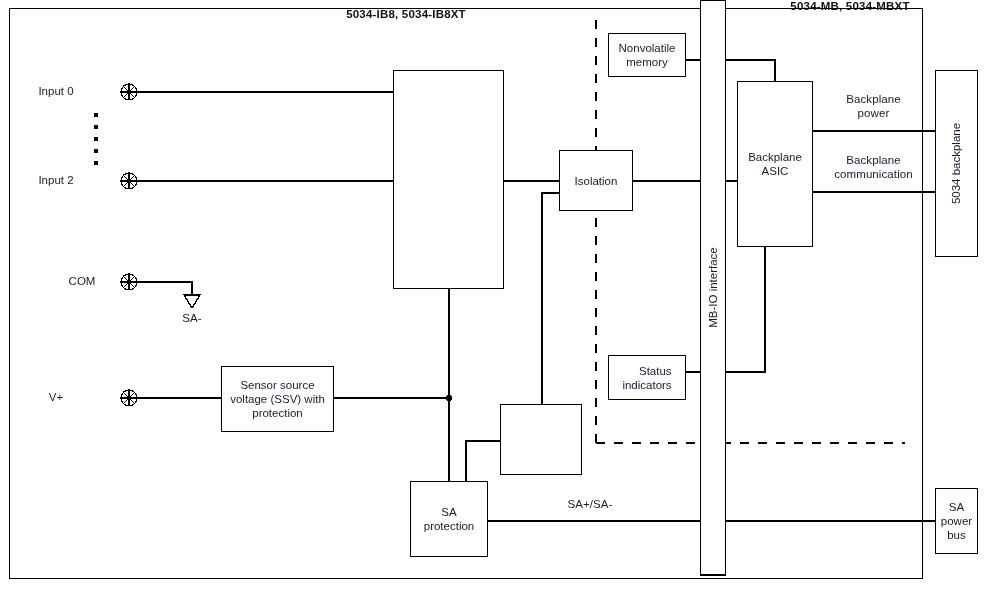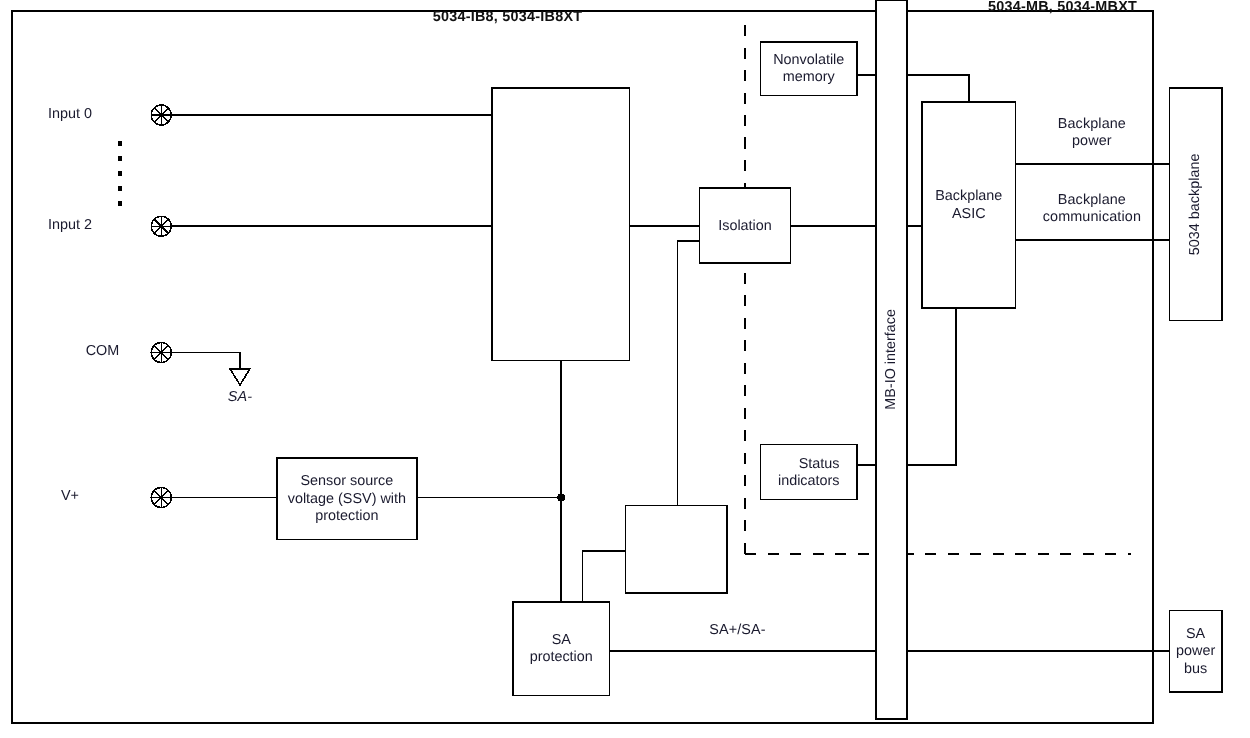--- a/index.html
+++ b/index.html
@@ -172,21 +172,21 @@
   </svg>
 
   <div class="lbl bold" style="left:256px; top:8px; width:300px;">5034-IB8, 5034-IB8XT</div>
   <div class="lbl bold" style="left:700px; top:0; width:300px;">5034-MB, 5034-MBXT</div>
 
   <div class="termlabel" style="left:0px; top:85px; width:112px;">Input 0</div>
   <div class="termlabel" style="left:0px; top:174px; width:112px;">Input 2</div>
   <div class="termlabel" style="left:0px; top:275px; width:130px;margin-left:17px;">COM</div>
   <div class="termlabel" style="left:0px; top:391px; width:112px;">V+</div>
 
-  <div class="lbl" style="left:162px; top:312px; width:60px;font-style:italic;">SA-</div>
+  <div class="lbl" style="left:162px; top:312px; width:60px;">SA-</div>
 
 
   <div class="boxtext" style="left:222px; top:367px; width:111px; height:64px;">Sensor source
 voltage (SSV) with
 protection</div>
 
   <div class="boxtext" style="left:560px; top:151px; width:72px; height:59px;">Isolation</div>
 
   <div class="boxtext" style="left:609px; top:34px; width:76px; height:42px;">Nonvolatile
 memory</div>

